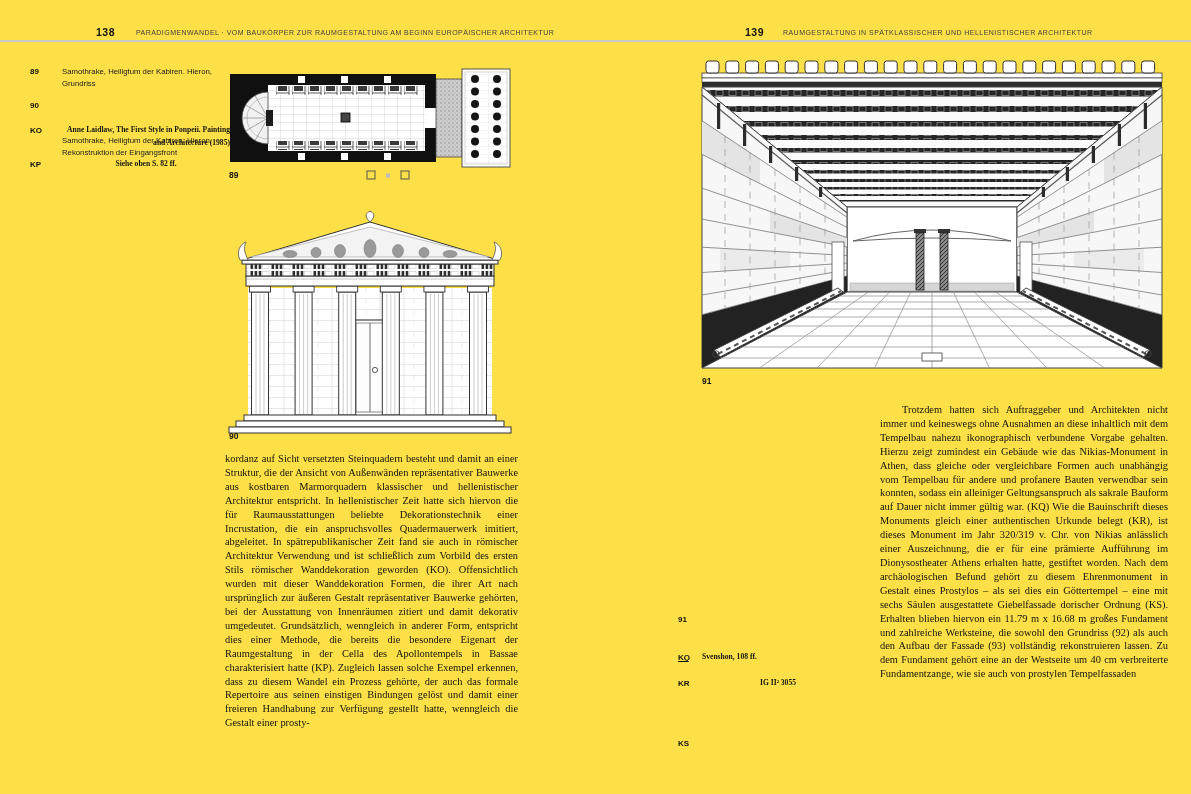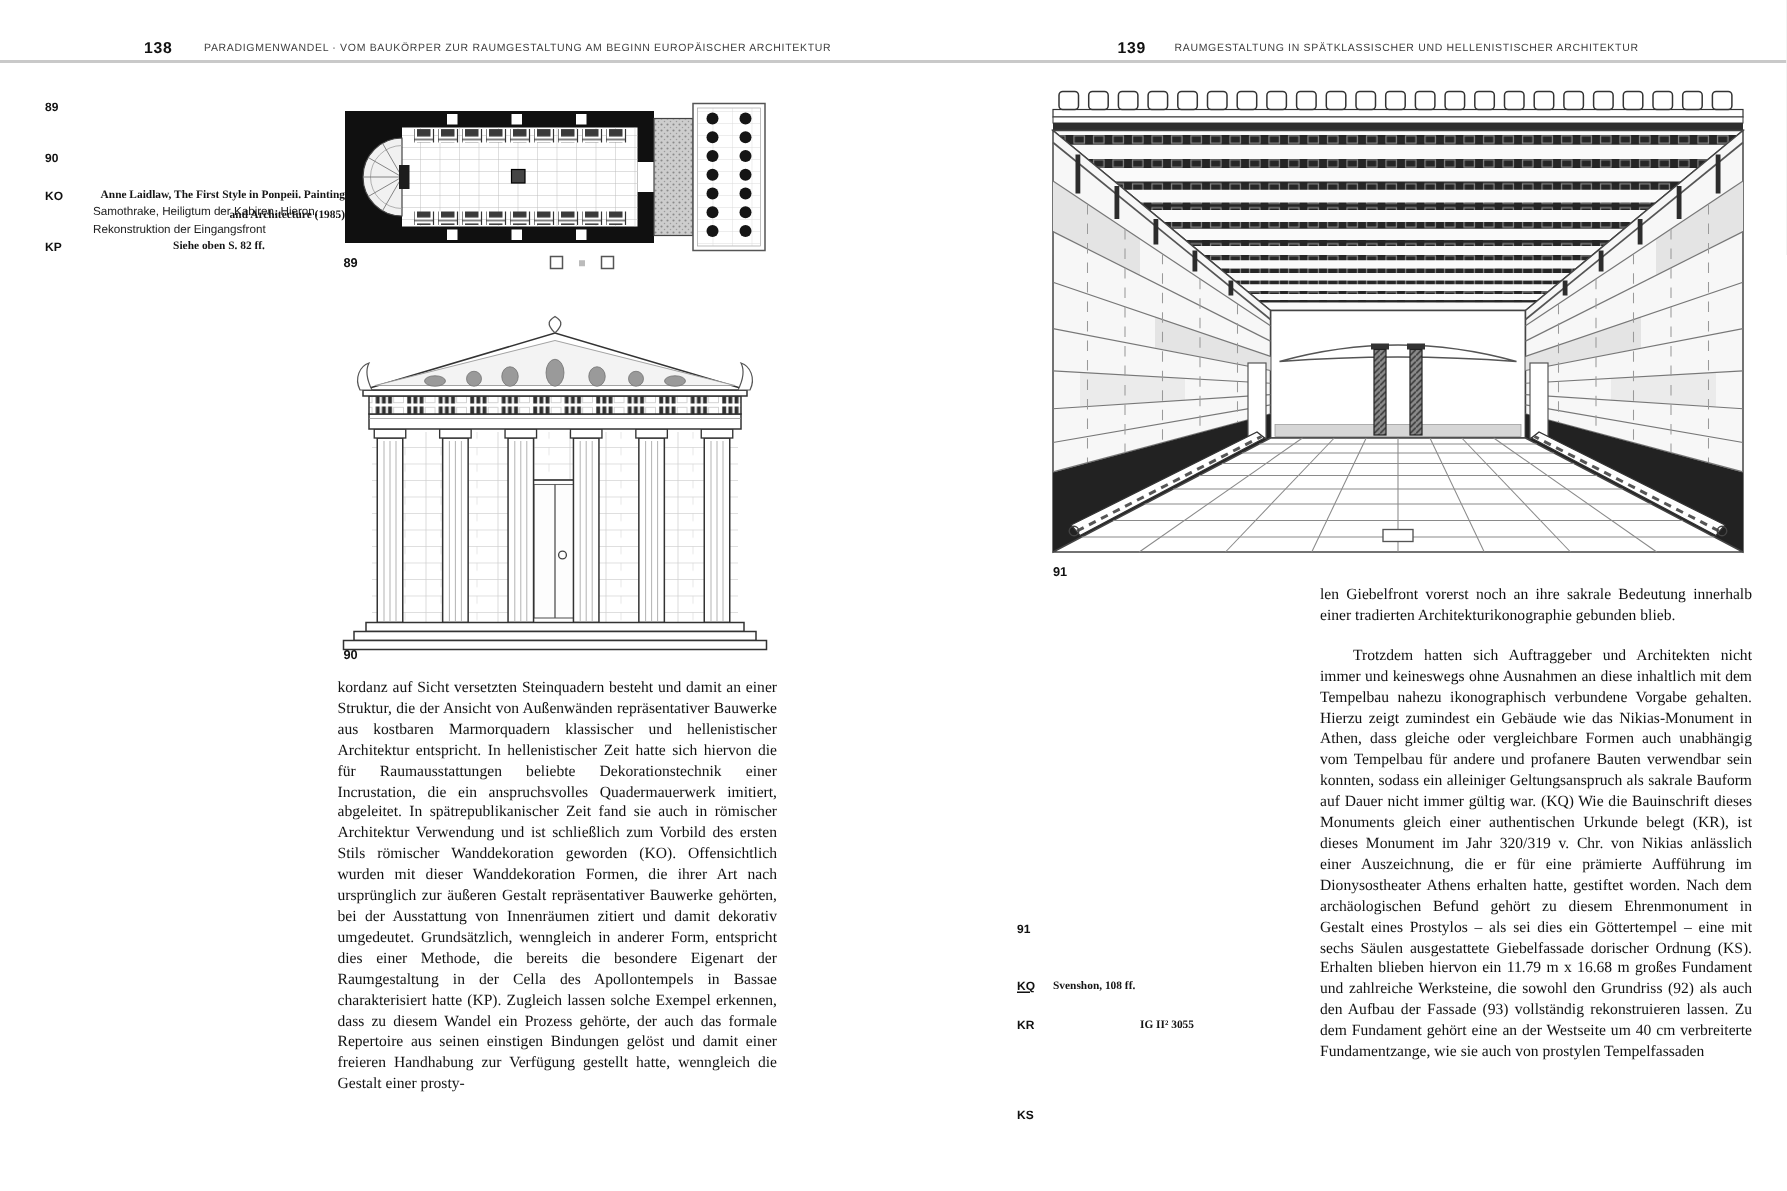--- a/index.html
+++ b/index.html
@@ -1,16 +1,16 @@
 <!DOCTYPE html>
 <html><head>
 <meta charset="utf-8">
 <style>
   html,body{margin:0;padding:0;background:#e9e9e9;}
-  #spread{position:relative;width:1191px;height:794px;background:#ffffff;overflow:hidden;
+  #spread{position:relative;width:1191px;height:794px;background:#fde047;overflow:hidden;
           font-family:"Liberation Sans",sans-serif;color:#141414;}
   .pagenum{position:absolute;font-size:10.5px;font-weight:800;letter-spacing:.5px;color:#111;}
   .runhead{position:absolute;font-size:7px;letter-spacing:.45px;color:#3f3f3f;text-transform:uppercase;}
   .headrule{position:absolute;left:0;top:40px;width:1191px;height:2px;background:#c9c9c9;}
   .noteid{position:absolute;font-size:8px;font-weight:800;color:#111;}
   .caption{position:absolute;font-size:7.8px;line-height:11.8px;letter-spacing:-.02px;color:#202020;font-weight:500;}
   .refnote{position:absolute;font-family:"Liberation Serif",serif;font-weight:700;font-size:7.6px;
            line-height:12.6px;color:#151515;}
   .figlabel{position:absolute;font-size:8.5px;font-weight:800;color:#111;}
   .bodytext{position:absolute;font-family:"Liberation Serif",serif;font-size:10.4px;line-height:13.9px;
@@ -24,20 +24,21 @@
 
 <div id="spread">
 
   <div class="pagenum" style="left:96px;top:26px;">138</div>
   <div class="runhead" style="left:136px;top:29px;">PARADIGMENWANDEL · VOM BAUKÖRPER ZUR RAUMGESTALTUNG AM BEGINN EUROPÄISCHER ARCHITEKTUR</div>
   <div class="pagenum" style="left:745px;top:26px;">139</div>
   <div class="runhead" style="left:783px;top:29px;">RAUMGESTALTUNG IN SPÄTKLASSISCHER UND HELLENISTISCHER ARCHITEKTUR</div>
   <div class="headrule"></div>
 
   <div class="noteid" style="left:30px;top:67px;">89</div>
+  <div class="caption" style="left:62px;top:66px;width:172px;">Samothrake, Heiligtum der Kabiren. Hieron, Grundriss</div>
 
   <div class="noteid" style="left:30px;top:101px;">90</div>
   <div class="caption" style="left:62px;top:100px;width:172px;margin-top:35px;">Samothrake, Heiligtum der Kabiren. Hieron, Rekonstruktion der Eingangsfront</div>
 
   <div class="noteid" style="left:30px;top:126px;">KO</div>
   <div class="refnote" style="left:62px;top:124px;width:168px;text-align:right;">Anne Laidlaw, The First Style in Ponpeii. Painting and Architecture (1985)</div>
 
   <div class="noteid" style="left:30px;top:160px;">KP</div>
   <div class="refnote" style="left:62px;top:158px;width:168px;text-align:center;">Siehe oben S. 82 ff.</div>
 
@@ -345,21 +346,20 @@
         <line x1="114.6" y1="252" x2="349.4" y2="252"></line>
         <line x1="127.9" y1="245" x2="336.1" y2="245"></line>
         <line x1="139.4" y1="239" x2="324.6" y2="239"></line>
       </g>
       <rect x="222" y="296" width="20" height="8" fill="#fff" stroke="#555" stroke-width="0.9"></rect>
     </svg>
   </div>
   <div class="figlabel" style="left:702px;top:376px;">91</div>
 
   <div class="bodytext" style="left:880px;top:390px;width:288px;">
-    <p>len Giebelfront vorerst noch an ihre sakrale Bedeutung innerhalb einer tradierten Architekturikonographie gebunden blieb.</p>
     <p style="margin-top:13px;text-indent:22px;">Trotzdem hatten sich Auftraggeber und Architekten nicht immer und keineswegs ohne Ausnahmen an diese inhaltlich mit dem Tempelbau nahezu ikonographisch verbundene Vorgabe gehalten. Hierzu zeigt zumindest ein Gebäude wie das Nikias-Monument in Athen, dass gleiche oder vergleichbare Formen auch unabhängig vom Tempelbau für andere und profanere Bauten verwendbar sein konnten, sodass ein alleiniger Geltungsanspruch als sakrale Bauform auf Dauer nicht immer gültig war. (KQ) Wie die Bauinschrift dieses Monuments gleich einer authentischen Urkunde belegt (KR), ist dieses Monument im Jahr 320/319 v. Chr. von Nikias anlässlich einer Auszeichnung, die er für eine prämierte Aufführung im Dionysostheater Athens erhalten hatte, gestiftet worden. Nach dem archäologischen Befund gehört zu diesem Ehrenmonument in Gestalt eines Prostylos – als sei dies ein Göttertempel – eine mit sechs Säulen ausgestattete Giebelfassade dorischer Ordnung (KS). Erhalten blieben hiervon ein 11.79 m x 16.68 m großes Fundament und zahlreiche Werksteine, die sowohl den Grundriss (92) als auch den Aufbau der Fassade (93) vollständig rekonstruieren lassen. Zu dem Fundament gehört eine an der Westseite um 40 cm verbreiterte Fundamentzange, wie sie auch von prostylen Tempelfassaden</p>
   </div>
 
   <div class="noteid" style="left:678px;top:615px;">91</div>
 
   <div class="noteid" style="left:678px;top:653px;text-decoration:underline;">KQ</div>
   <div class="refnote" style="left:702px;top:651px;width:172px;">Svenshon, 108 ff.</div>
 
   <div class="noteid" style="left:678px;top:679px;">KR</div>
   <div class="refnote" style="left:692px;top:677px;width:172px;text-align:center;">IG II² 3055</div>

